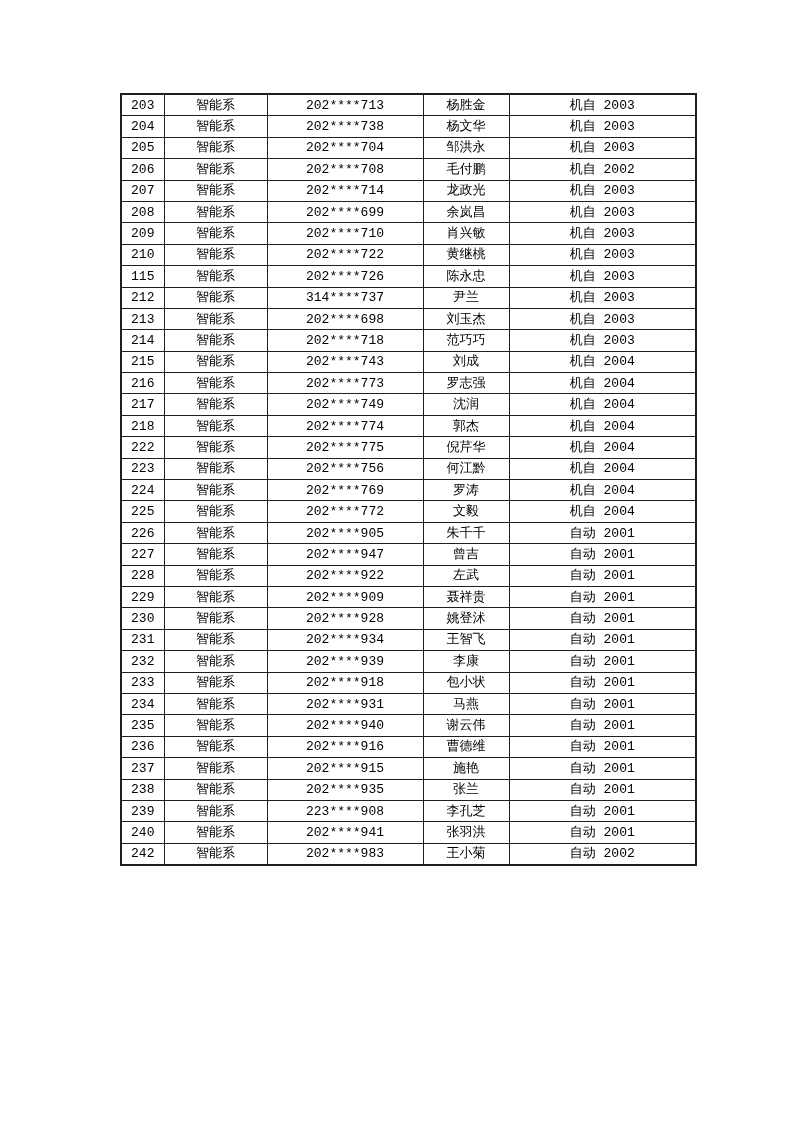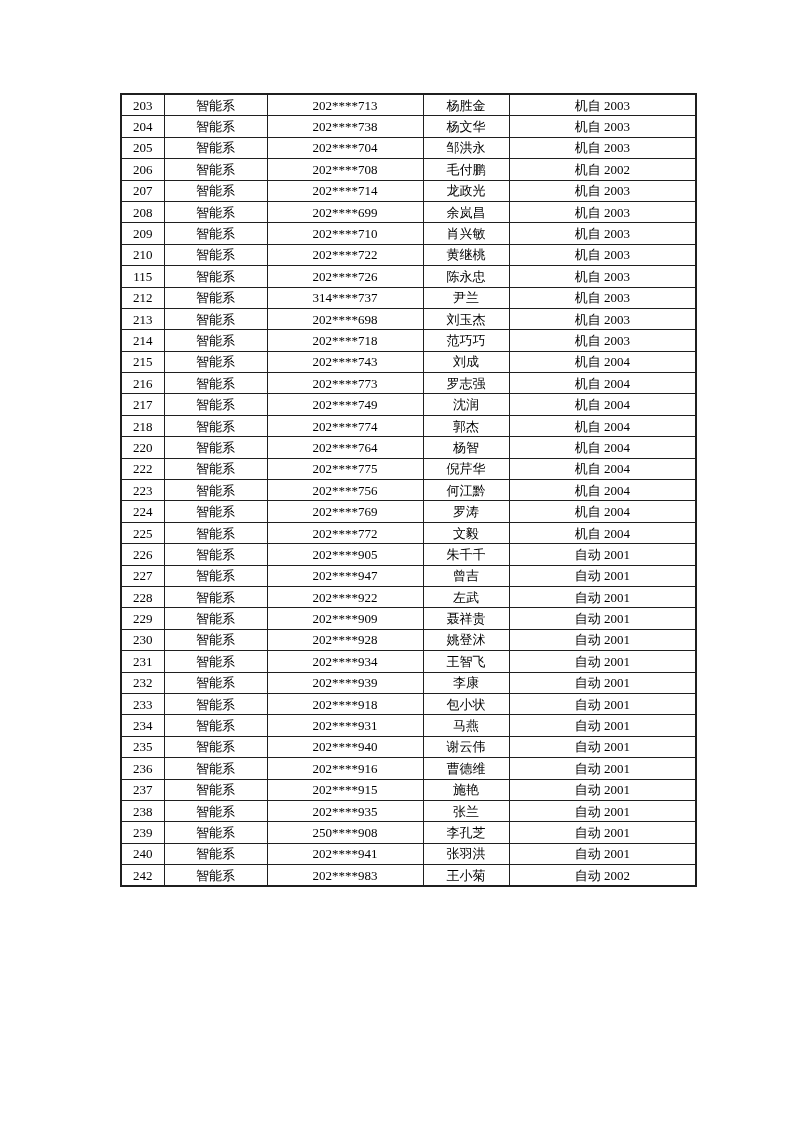--- a/index.html
+++ b/index.html
@@ -21,20 +21,21 @@
     overflow: hidden;
   }
   table.roster {
     position: absolute;
     left: 120px;
     top: 93px;
     width: 575px;
     border-collapse: collapse;
     table-layout: fixed;
     border: 2px solid #1f1f1f;
+    font-family: Liberation Mono, monospace;
   }
   table.roster td {
     border: 1px solid #1f1f1f;
     height: 20.4px;
     padding: 0 2px;
     text-align: center;
     vertical-align: middle;
     font-size: 13px;
     line-height: 1;
     white-space: nowrap;
@@ -166,27 +167,20 @@
           <td>机自 2004</td>
         </tr>
         <tr>
           <td>218</td>
           <td>智能系</td>
           <td>202****774</td>
           <td>郭杰</td>
           <td>机自 2004</td>
         </tr>
         <tr>
-          <td>220</td>
-          <td>智能系</td>
-          <td>202****764</td>
-          <td>杨智</td>
-          <td>机自 2004</td>
-        </tr>
-        <tr>
           <td>222</td>
           <td>智能系</td>
           <td>202****775</td>
           <td>倪芹华</td>
           <td>机自 2004</td>
         </tr>
         <tr>
           <td>223</td>
           <td>智能系</td>
           <td>202****756</td>
@@ -294,21 +288,21 @@
         <tr>
           <td>238</td>
           <td>智能系</td>
           <td>202****935</td>
           <td>张兰</td>
           <td>自动 2001</td>
         </tr>
         <tr>
           <td>239</td>
           <td>智能系</td>
-          <td>250****908</td>
+          <td>223****908</td>
           <td>李孔芝</td>
           <td>自动 2001</td>
         </tr>
         <tr>
           <td>240</td>
           <td>智能系</td>
           <td>202****941</td>
           <td>张羽洪</td>
           <td>自动 2001</td>
         </tr>

